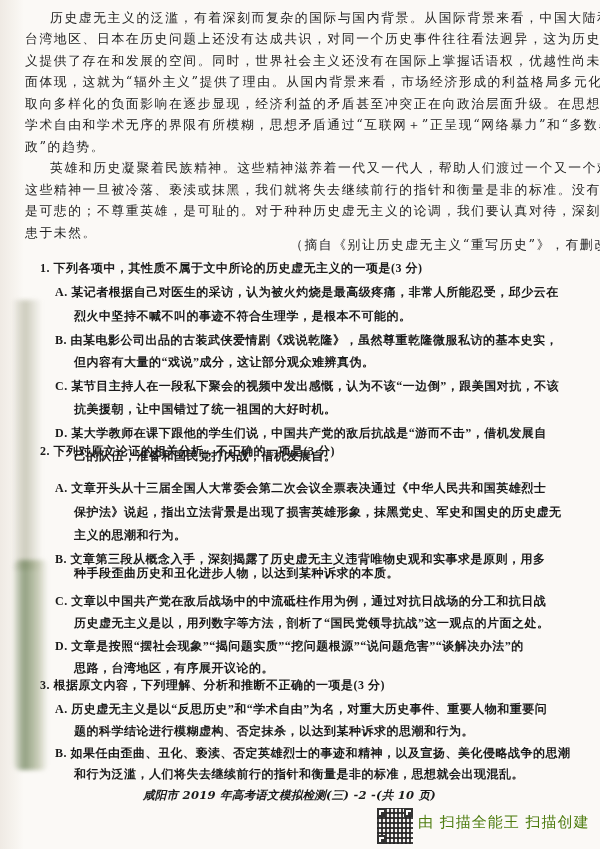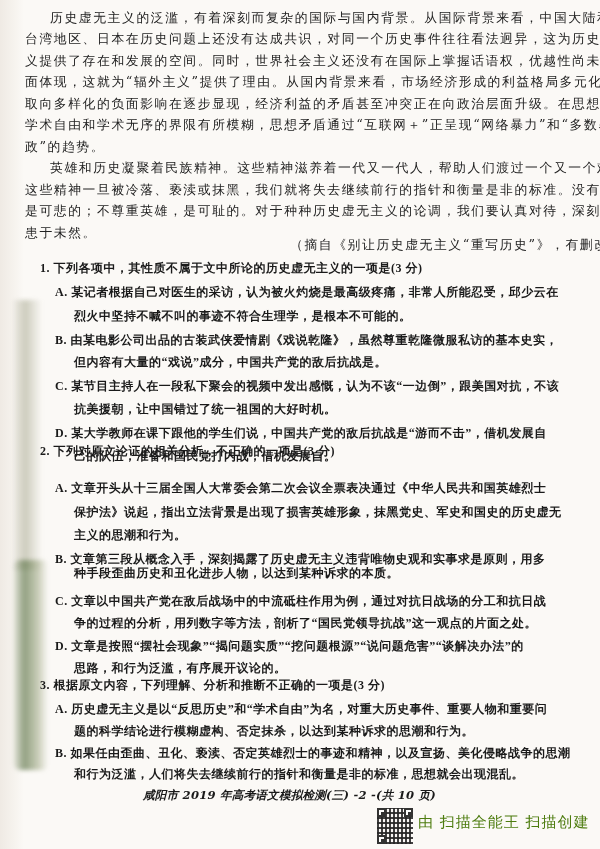--- a/index.html
+++ b/index.html
@@ -78,38 +78,38 @@
     <div class="line" style="left:25px;top:224px">患于未然。</div>
 
     <div class="line source" style="left:290px;top:236px">（摘自《别让历史虚无主义“重写历史”》，有删改）</div>
   </div>
 
   <div class="q">
     <div class="line" style="left:40px;top:259px">1. 下列各项中，其性质不属于文中所论的历史虚无主义的一项是(3 分)</div>
     <div class="line" style="left:55px;top:283px">A. 某记者根据自己对医生的采访，认为被火灼烧是最高级疼痛，非常人所能忍受，邱少云在</div>
     <div class="line" style="left:74px;top:307px">烈火中坚持不喊不叫的事迹不符合生理学，是根本不可能的。</div>
     <div class="line" style="left:55px;top:331px">B. 由某电影公司出品的古装武侠爱情剧《戏说乾隆》，虽然尊重乾隆微服私访的基本史实，</div>
-    <div class="line" style="left:74px;top:353px">但内容有大量的“戏说”成分，中国共产党的敌后抗战是。</div>
+    <div class="line" style="left:74px;top:353px">但内容有大量的“戏说”成分，这让部分观众难辨真伪。</div>
     <div class="line" style="left:55px;top:377px">C. 某节目主持人在一段私下聚会的视频中发出感慨，认为不该“一边倒”，跟美国对抗，不该</div>
     <div class="line" style="left:74px;top:400px">抗美援朝，让中国错过了统一祖国的大好时机。</div>
     <div class="line" style="left:55px;top:424px">D. 某大学教师在课下跟他的学生们说，中国共产党的敌后抗战是“游而不击”，借机发展自</div>
     <div class="line" style="left:74px;top:447px">己的队伍，准备和国民党打内战，借机发展自。</div>
   </div>
 
   <div class="q">
     <div class="line" style="left:40px;top:442px">2. 下列对原文论证的相关分析，不正确的一项是(3 分)</div>
     <div class="line" style="left:55px;top:479px">A. 文章开头从十三届全国人大常委会第二次会议全票表决通过《中华人民共和国英雄烈士</div>
     <div class="line" style="left:74px;top:503px">保护法》说起，指出立法背景是出现了损害英雄形象，抹黑党史、军史和国史的历史虚无</div>
     <div class="line" style="left:74px;top:526px">主义的思潮和行为。</div>
     <div class="line" style="left:55px;top:550px">B. 文章第三段从概念入手，深刻揭露了历史虚无主义违背唯物史观和实事求是原则，用多</div>
     <div class="line" style="left:74px;top:564px">种手段歪曲历史和丑化进步人物，以达到某种诉求的本质。</div>
     <div class="line" style="left:55px;top:592px">C. 文章以中国共产党在敌后战场中的中流砥柱作用为例，通过对抗日战场的分工和抗日战</div>
-    <div class="line" style="left:74px;top:614px">争的过程的分析，用列数字等方法，剖析了“国民党领导抗战”这一观点的片面之处。</div>
+    <div class="line" style="left:74px;top:614px">历史虚无主义是以，用列数字等方法，剖析了“国民党领导抗战”这一观点的片面之处。</div>
     <div class="line" style="left:55px;top:637px">D. 文章是按照“摆社会现象”“揭问题实质”“挖问题根源”“说问题危害”“谈解决办法”的</div>
-    <div class="line" style="left:74px;top:659px">思路，和行为泛滥，有序展开议论的。</div>
+    <div class="line" style="left:74px;top:659px">思路，台湾地区，有序展开议论的。</div>
   </div>
 
   <div class="q">
     <div class="line" style="left:40px;top:676px">3. 根据原文内容，下列理解、分析和推断不正确的一项是(3 分)</div>
     <div class="line" style="left:55px;top:700px">A. 历史虚无主义是以“反思历史”和“学术自由”为名，对重大历史事件、重要人物和重要问</div>
     <div class="line" style="left:74px;top:722px">题的科学结论进行模糊虚构、否定抹杀，以达到某种诉求的思潮和行为。</div>
     <div class="line" style="left:55px;top:744px">B. 如果任由歪曲、丑化、亵渎、否定英雄烈士的事迹和精神，以及宣扬、美化侵略战争的思潮</div>
     <div class="line" style="left:74px;top:765px">和行为泛滥，人们将失去继续前行的指针和衡量是非的标准，思想就会出现混乱。</div>
   </div>
 

